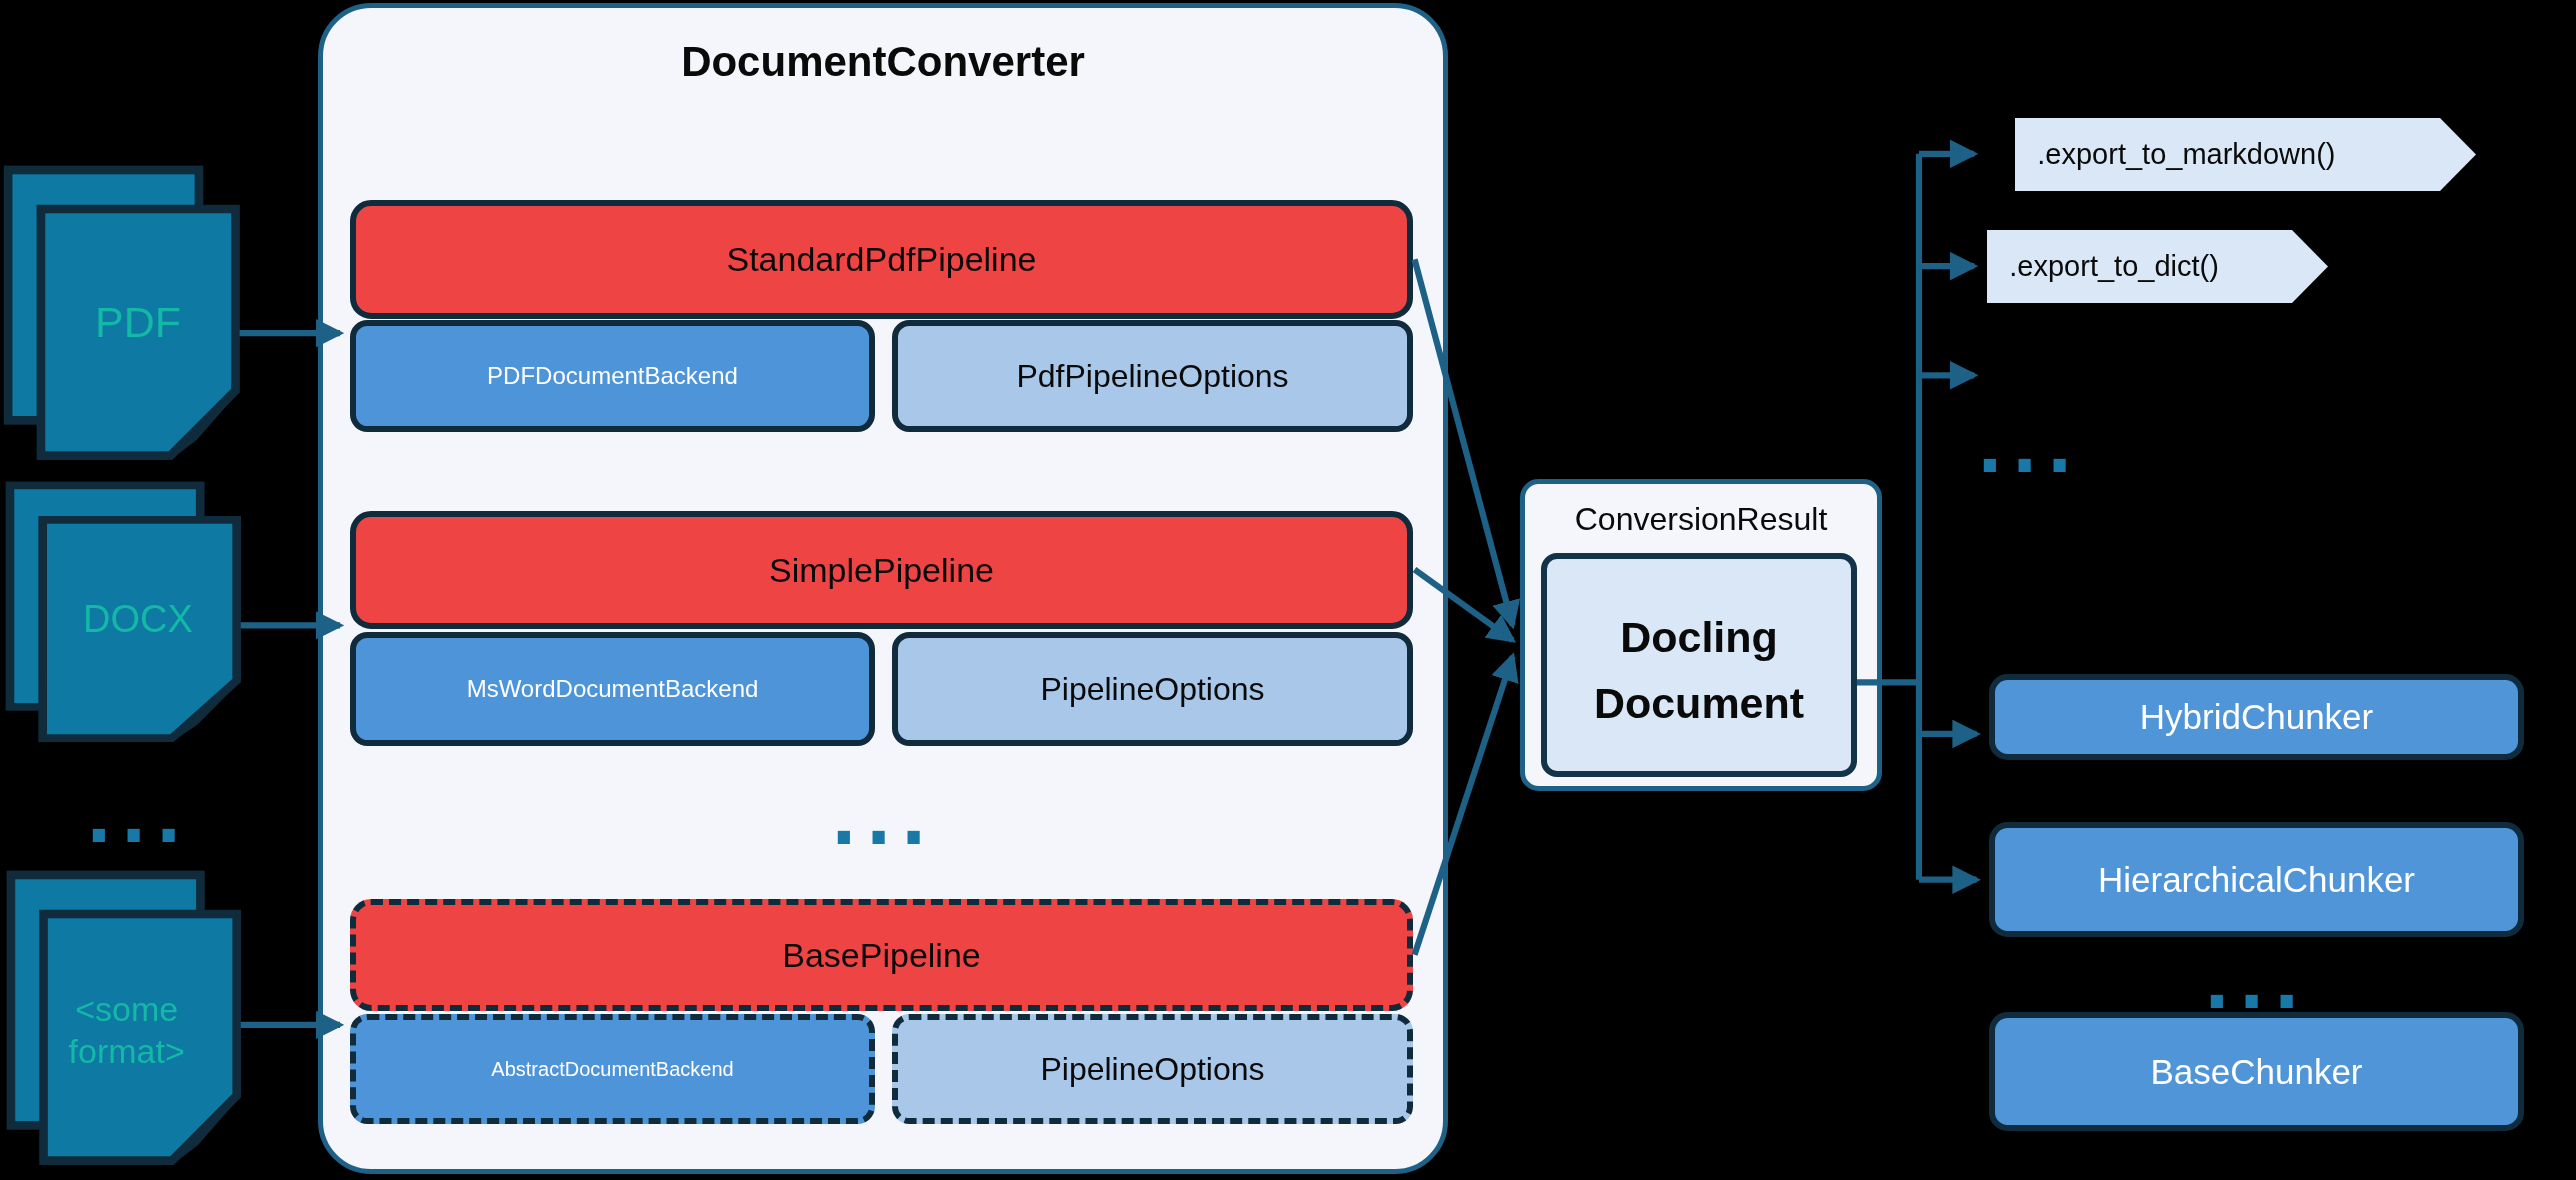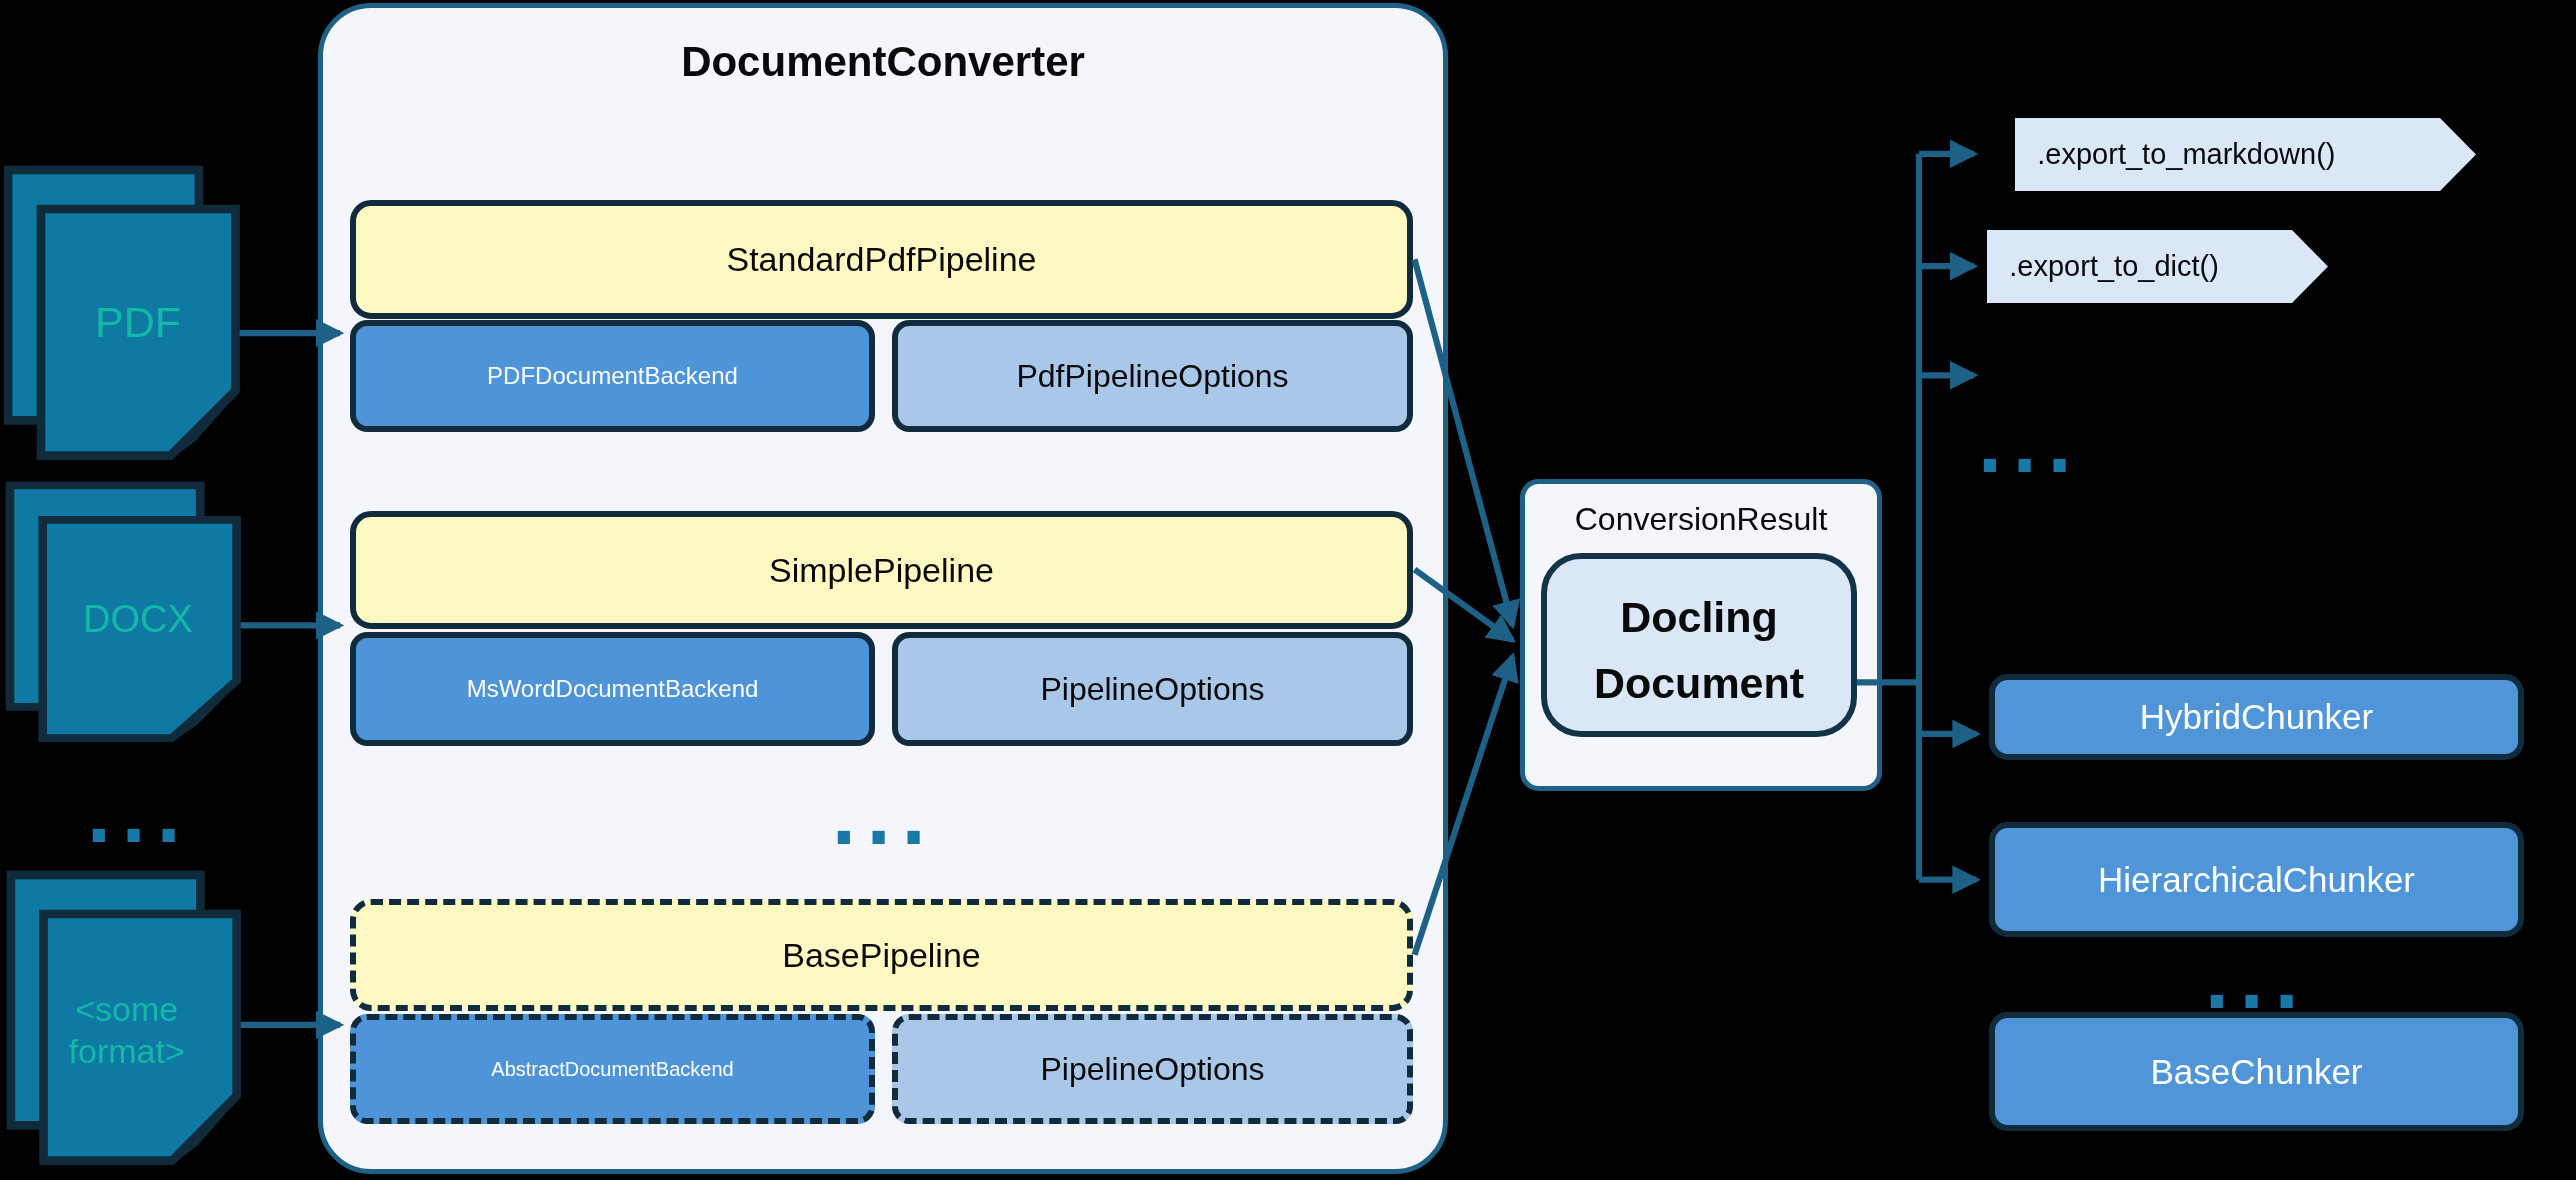--- a/index.html
+++ b/index.html
@@ -7,21 +7,21 @@
        font-family:"Liberation Sans",sans-serif;}
   .abs{position:absolute;}
   .stage{position:absolute;inset:0;}
 
   
   .panel{background:#F4F6FB;border:5.6px solid #1E6186;border-radius:53px;box-sizing:border-box;}
   .panel-title{font-size:42px;font-weight:bold;color:#0a0a0a;text-align:center;}
 
   
   .box{box-sizing:border-box;display:flex;align-items:center;justify-content:center;text-align:center;}
-  .lightbox{background:#fef9c3;border:6.2px solid #102B3C;border-radius:21px;font-size:34px;color:#0a0a0a;}
+  .lightbox{background:#ef4444;border:6.2px solid #102B3C;border-radius:21px;font-size:34px;color:#0a0a0a;}
   .backend{background:#4E94D8;border:6.2px solid #102B3C;border-radius:17.4px;font-size:24px;color:#fff;}
   .options{background:#A9C7E9;border:6.2px solid #102B3C;border-radius:17.4px;font-size:32px;color:#0a0a0a;}
   .dashed{border-style:dashed;}
 
   
   .doc-label{position:absolute;display:flex;align-items:center;justify-content:center;
              color:#14b8a6;text-align:center;line-height:1.25;}
 
   
   .result-outer{background:#F4F6FB;border:5.6px solid #1E6186;border-radius:18.6px;box-sizing:border-box;}
@@ -109,21 +109,21 @@
   </div>
   <div class="abs box backend dashed" style="left:350px;top:1014px;width:525px;height:110px;font-size:20px;">
     <span>AbstractDocumentBackend</span>
   </div>
   <div class="abs box options dashed" style="left:892px;top:1014px;width:521px;height:110px;">
     <span>PipelineOptions</span>
   </div>
 
   <div class="abs result-outer" style="left:1520px;top:479px;width:362px;height:312px;"></div>
   <div class="abs result-label" style="left:1520px;top:501px;width:362px;">ConversionResult</div>
-  <div class="abs docling" style="left:1541px;top:553px;width:316px;height:184px;">
+  <div class="abs docling" style="left:1541px;top:553px;width:316px;height:224px;border-radius:16px;">
     <span>Docling Document</span>
   </div>
 
   <div class="abs tag" style="left:1987px;top:118px;width:461px;height:73px;margin-left:28px;">
     <span>.export_to_markdown()</span>
   </div>
   <div class="abs tag" style="left:1987px;top:230px;width:341px;height:73px;">
     <span>.export_to_dict()</span>
   </div>
 

